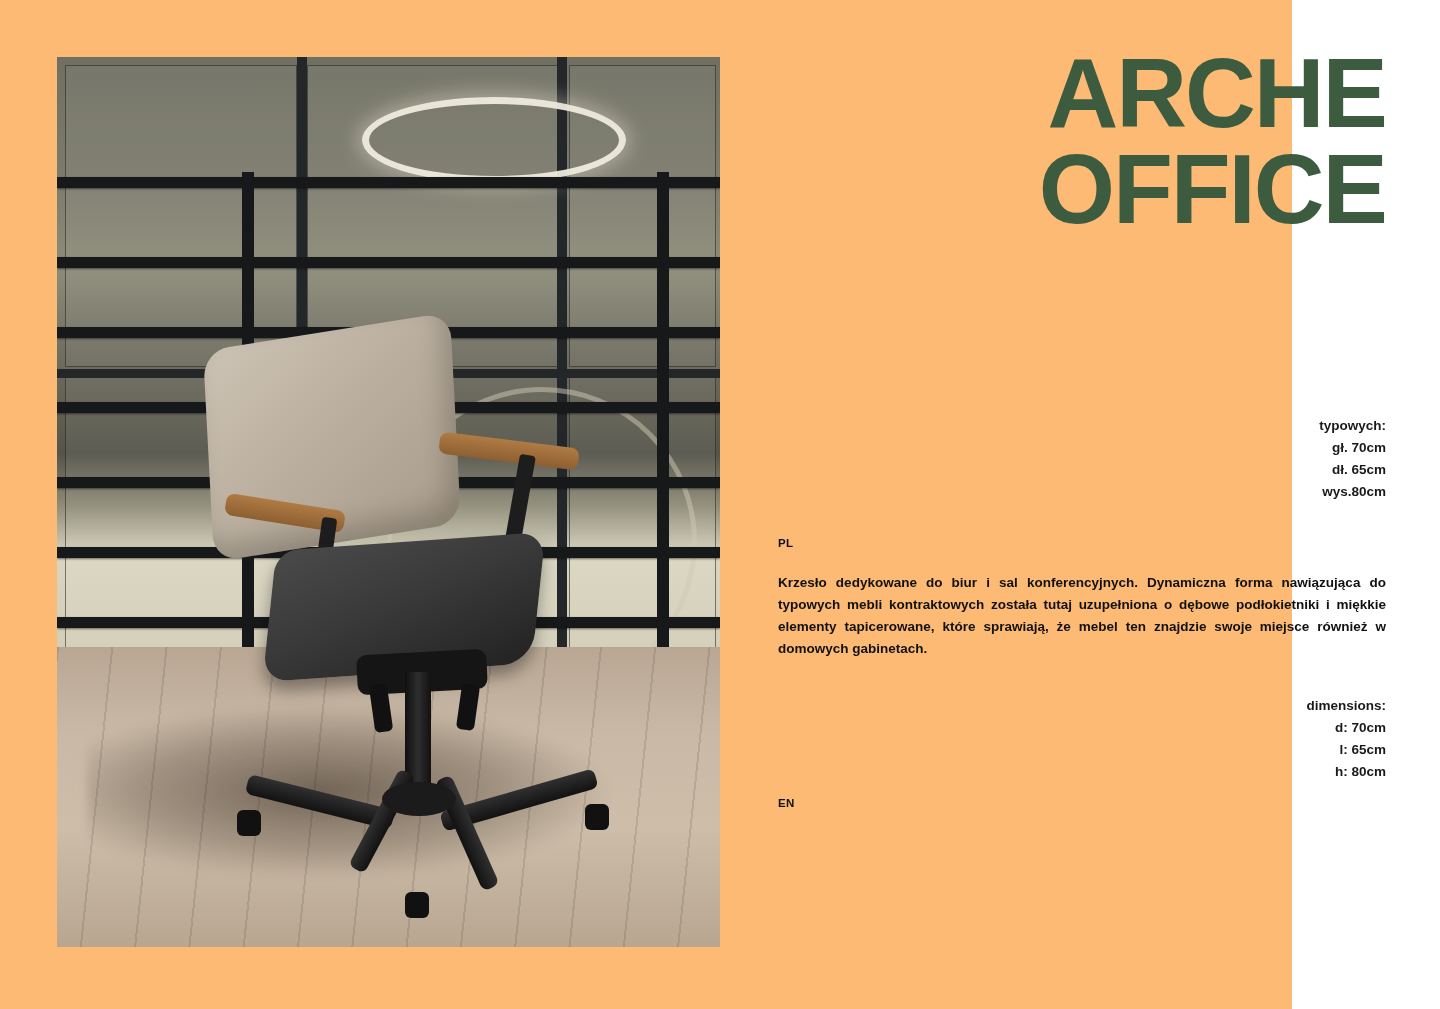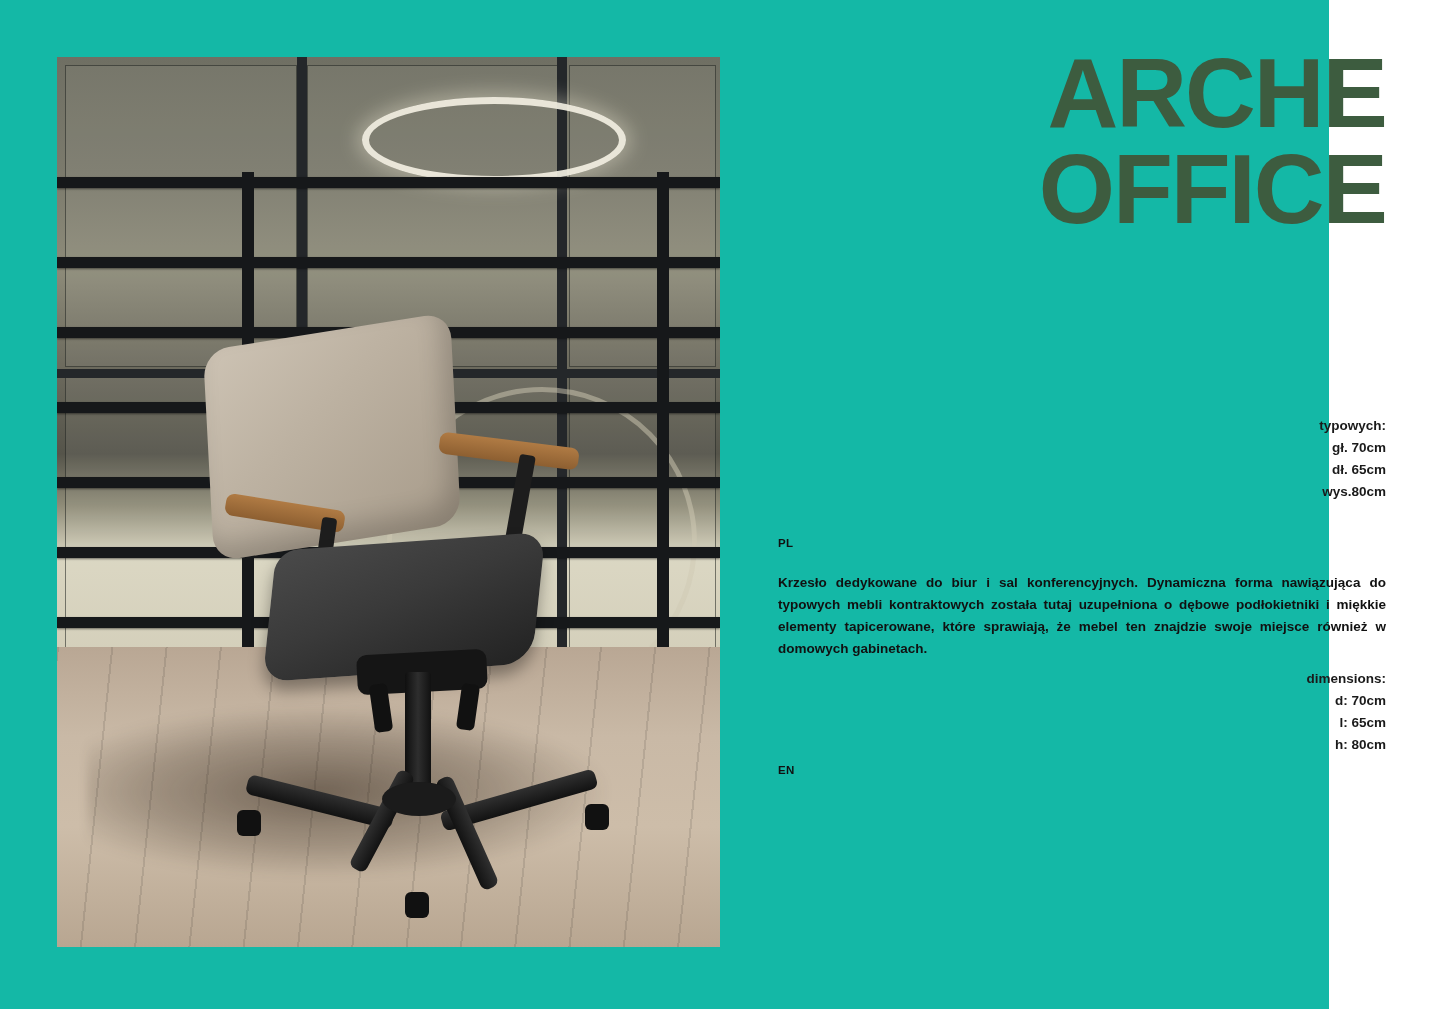--- a/index.html
+++ b/index.html
@@ -11,22 +11,21 @@
     width: 1440px;
     height: 1009px;
     font-family: "Liberation Sans", sans-serif;
     color: #1a1a1a;
     overflow: hidden;
   }
   .page {
     position: relative;
     width: 1292px;
     height: 1009px;
-    background: #14b8a6;
-    padding-left: 37px;
+    background: #fdba74;
   }
 
   
   .photo-frame {
     position: absolute;
     left: 57px;
     top: 57px;
     width: 663px;
     height: 890px;
     overflow: hidden;
@@ -180,31 +179,31 @@
     right: 0;
     width: 300px;
     text-align: right;
     font-size: 13.5px;
     line-height: 1.62;
     font-weight: 700;
     color: #1a1a1a;
     white-space: pre-line;
   }
   .dims-pl { top: 415px; }
-  .dims-en { top: 668px; }
+  .dims-en { top: 695px; }
   .lang-label {
     position: absolute;
     left: 0;
     font-size: 11.5px;
     font-weight: 700;
     letter-spacing: 0.4px;
     color: #111;
   }
   .lang-pl { top: 537px; }
-  .lang-en { top: 764px; text-align: center; }
+  .lang-en { top: 797px; text-align: center; }
   .body-text {
     position: absolute;
     left: 0;
     width: 608px;
     font-size: 13.5px;
     line-height: 1.62;
     font-weight: 700;
     text-align: justify;
     color: #111;
   }

